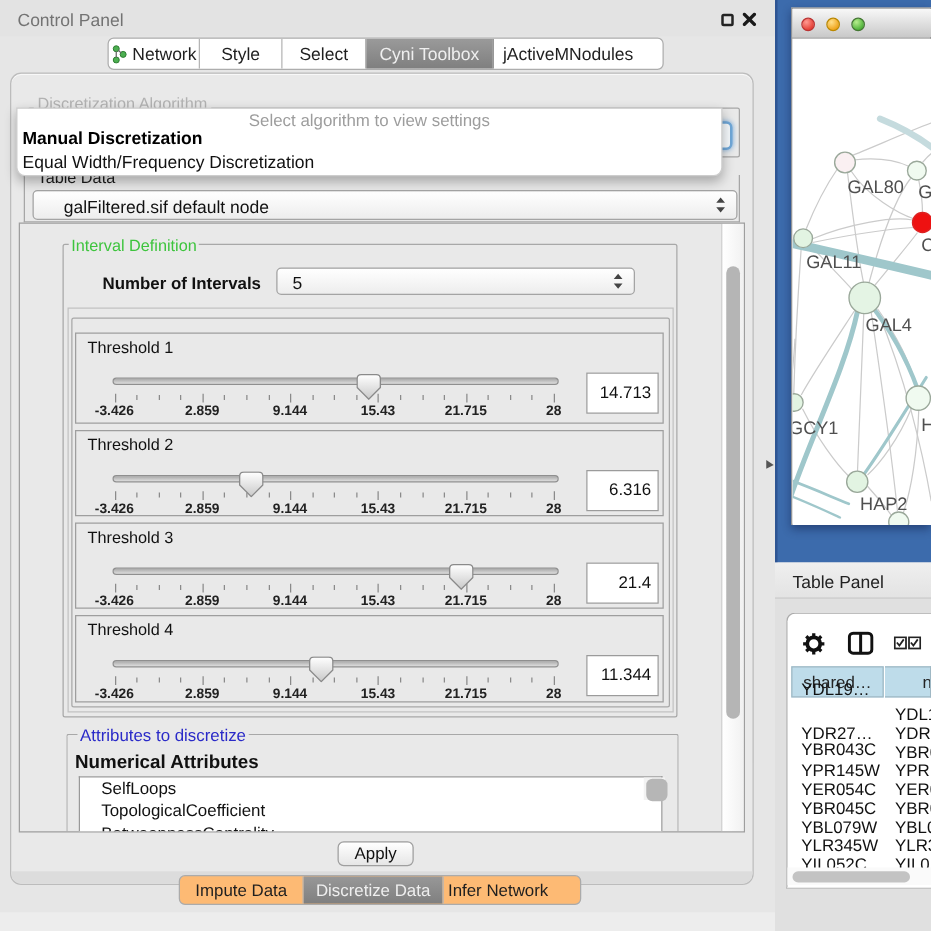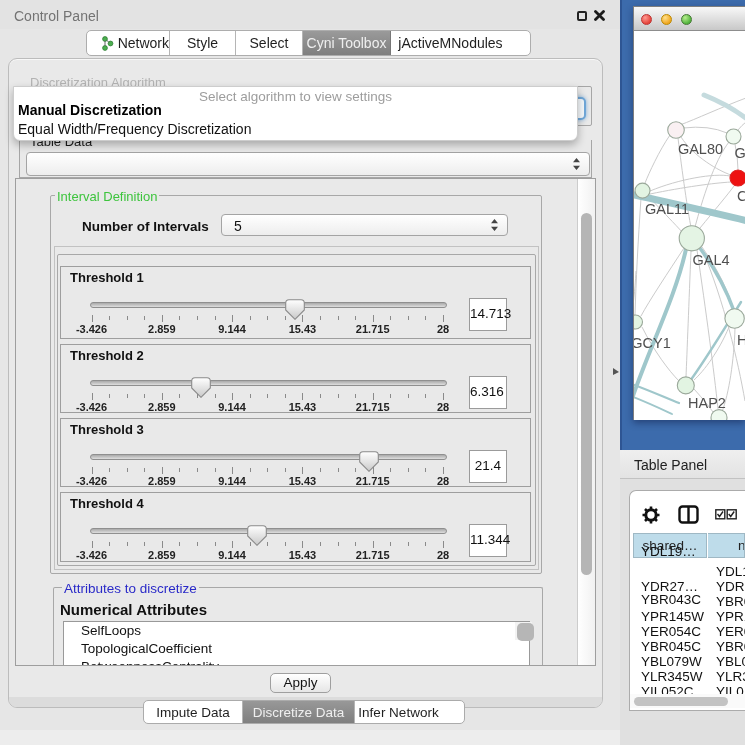--- a/index.html
+++ b/index.html
@@ -44,39 +44,39 @@
 #idg { left:34px; top:16px; width:492px; height:379px; }
 #idg-t { left:39px; top:10px; }
 #noi { left:66px; top:40px; font-size:13.5px; font-weight:bold; color:#111; }
 #noicombo { left:205px; top:35px; width:287px; height:22px; }
 #noicombo .txt { position:absolute; left:12px; top:3px; }
 #innerp { left:38px; top:67px; width:485px; height:324px; border:1px solid #c2c2c2; }
 #tcg { left:41px; top:75px; width:479px; height:312px; }
 #tcg-t { left:48px; top:70px; font-size:13.5px; }
 
 .tp { position:absolute; left:44px; width:471px; border:1px solid #9e9e9e; background:#e9e9e9; }
-.tp .name { position:absolute; left:9px; top:3px; font-size:13px; font-weight:bold; color:#111; }
+.tp .name { position:absolute; left:9px; top:3px; font-size:13px; font-weight:normal; color:#111; }
 .tp .track { position:absolute; left:29px; top:35px; width:357px; height:6px; border-radius:3px; background:linear-gradient(#a9a9a9,#dedede); border:1px solid #8f8f8f; }
-.tp .vbox { position:absolute; left:408px; top:31px; width:38px; height:33px; background:#fff; border:1.5px solid #9b9b9b; font-size:13.5px; color:#111; text-align:right; padding:7px 5px 0 0; }
+.tp .vbox { position:absolute; left:408px; top:31px; width:58px; height:33px; background:#fff; border:1.5px solid #9b9b9b; font-size:13.5px; color:#111; text-align:right; padding:7px 5px 0 0; }
 .tp .tick { position:absolute; width:1px; background:#8a8a8a; top:48px; }
 .tp .tick.mj { height:7px; }
 .tp .tick.mn { height:4px; top:49px; }
 .tp .tl { position:absolute; top:56px; font-size:11px; font-weight:bold; color:#222; width:50px; text-align:center; }
 .thumb { position:absolute; width:20px; height:21px; }
 
 #atg { left:37px; top:408px; width:490px; height:90px; border:1px solid #a8a8a8; border-bottom:none; }
 #atg-t { left:46px; top:402px; font-size:13.5px; }
 #numattr { left:44px; top:422px; font-size:15px; font-weight:bold; color:#111; }
 #listbox { left:47px; top:442px; width:467px; height:60px; background:#fff; border:1px solid #999; border-bottom:none; font-size:13.5px; color:#111; }
 #listbox div { padding-left:17px; height:18px; line-height:18px; }
 #listsb { left:451px; top:0px; width:14px; height:60px; background:#f3f3f3; }
 #listsbthumb { left:2px; top:1px; width:10px; height:60px; background:#b6b6b6; border-radius:5px; }
 
 #apply { left:270px; top:673px; width:61px; height:20px; background:linear-gradient(#ffffff,#e6e6e6); border:1px solid #9f9f9f; border-radius:5px; font-size:13.5px; color:#111; text-align:center; line-height:18px; }
-#btabs { left:143px; top:700px; width:322px; height:24px; background:#ffffff; border:1px solid #ababab; border-radius:5px; display:flex; overflow:hidden; }
+#btabs { left:143px; top:700px; width:322px; height:24px; background:#fdba74; border:1px solid #ababab; border-radius:5px; display:flex; overflow:hidden; }
 #btabs .tab { flex:0 0 auto; height:100%; display:flex; align-items:center; justify-content:center; font-size:13.5px; color:#1f1f1f; border-right:1px solid #b5b5b5; }
 #btabs .tab:last-child { border-right:none; }
 #btabs .sel { background:linear-gradient(#989898,#7f7f7f); color:#efefef; }
 #belowwin { left:0; top:730px; width:620px; height:15px; background:#ededed; }
 
 #popup { left:13px; top:86px; width:565px; height:55px; background:#fff; border:1px solid #cdcdcd; border-radius:0 0 7px 7px; box-shadow:0 4px 9px rgba(0,0,0,0.28); z-index:50; }
 #popup .r1 { position:absolute; left:0; right:0; top:2px; text-align:center; color:#9d9d9d; font-size:13.5px; }
 #popup .r2 { position:absolute; left:4px; top:15px; font-weight:bold; color:#000; font-size:14px; }
 #popup .r3 { position:absolute; left:4px; top:34px; color:#111; font-size:14px; }
 
@@ -109,20 +109,21 @@
   <div class="abs" id="outer"></div>
   <div class="abs" id="outerbottom"></div>
 
   <div class="abs" id="dag"></div>
   <div class="abs" id="daglabel">Discretization Algorithm</div>
   <div class="abs" id="dagcombo"></div>
 
   <div class="abs" id="tdg"></div>
   <div class="abs" id="tdlabel">Table Data</div>
   <div class="abs combo" id="tdcombo">
+      <span class="txt">galFiltered.sif default node</span>
     <svg class="arr" viewBox="0 0 9 14">
         <path d="M4.5,1 L8,5.2 H1 Z M4.5,13 L1,8.8 H8 Z" fill="#444"></path>
       </svg>
   </div>
 
   <div class="abs" id="viewport">
     <div class="abs" id="content"></div>
     <div class="abs grp" id="idg"></div>
     <div class="abs grptitle green" id="idg-t">Interval Definition</div>
     <div class="abs" id="noi">Number of Intervals</div>
@@ -298,31 +299,31 @@
     </div>
 
   <div class="abs" id="apply">Apply</div>
   <div class="abs" id="btabs">
     <div class="tab" style="width:99px;">Impute Data</div>
     <div class="tab sel" style="width:112px;">Discretize Data</div>
     <div class="tab" style="width:87px;">Infer Network</div>
   </div>
 
   <div class="abs" id="tabbar">
-    <div class="tab" style="width:83px;justify-content:flex-end;">
+    <div class="tab" style="width:73px;">
       <svg width="13" height="15" viewBox="0 0 13 15" style="margin-right:4px;">
           <circle cx="4" cy="3" r="2.4" fill="#4caf50" stroke="#2e7d32" stroke-width="0.8"></circle>
           <circle cx="4" cy="12" r="2.4" fill="#4caf50" stroke="#2e7d32" stroke-width="0.8"></circle>
           <circle cx="9.5" cy="7.5" r="2.4" fill="#4caf50" stroke="#2e7d32" stroke-width="0.8"></circle>
           <path d="M4,5 V10 M5.5,4 L8,6.5" stroke="#666" stroke-width="1"></path>
         </svg>
       Network</div>
     <div class="tab" style="width:66px;">Style</div>
     <div class="tab" style="width:67px;">Select</div>
-    <div class="tab sel" style="width:88px;">Cyni Toolbox</div>
+    <div class="tab sel" style="width:102px;">Cyni Toolbox</div>
     <div class="tab" style="width:119px;">jActiveMNodules</div>
   </div>
 
   <div class="abs" id="popup">
     <div class="r1">Select algorithm to view settings</div>
     <div class="r2">Manual Discretization</div>
     <div class="r3">Equal Width/Frequency Discretization</div>
   </div>
 </div>
 <div class="abs" id="belowwin"></div>

